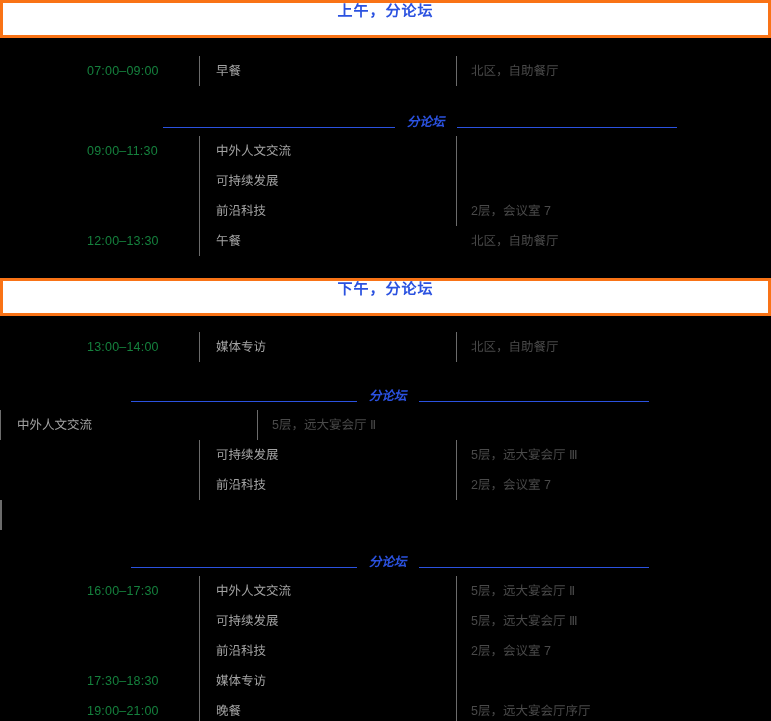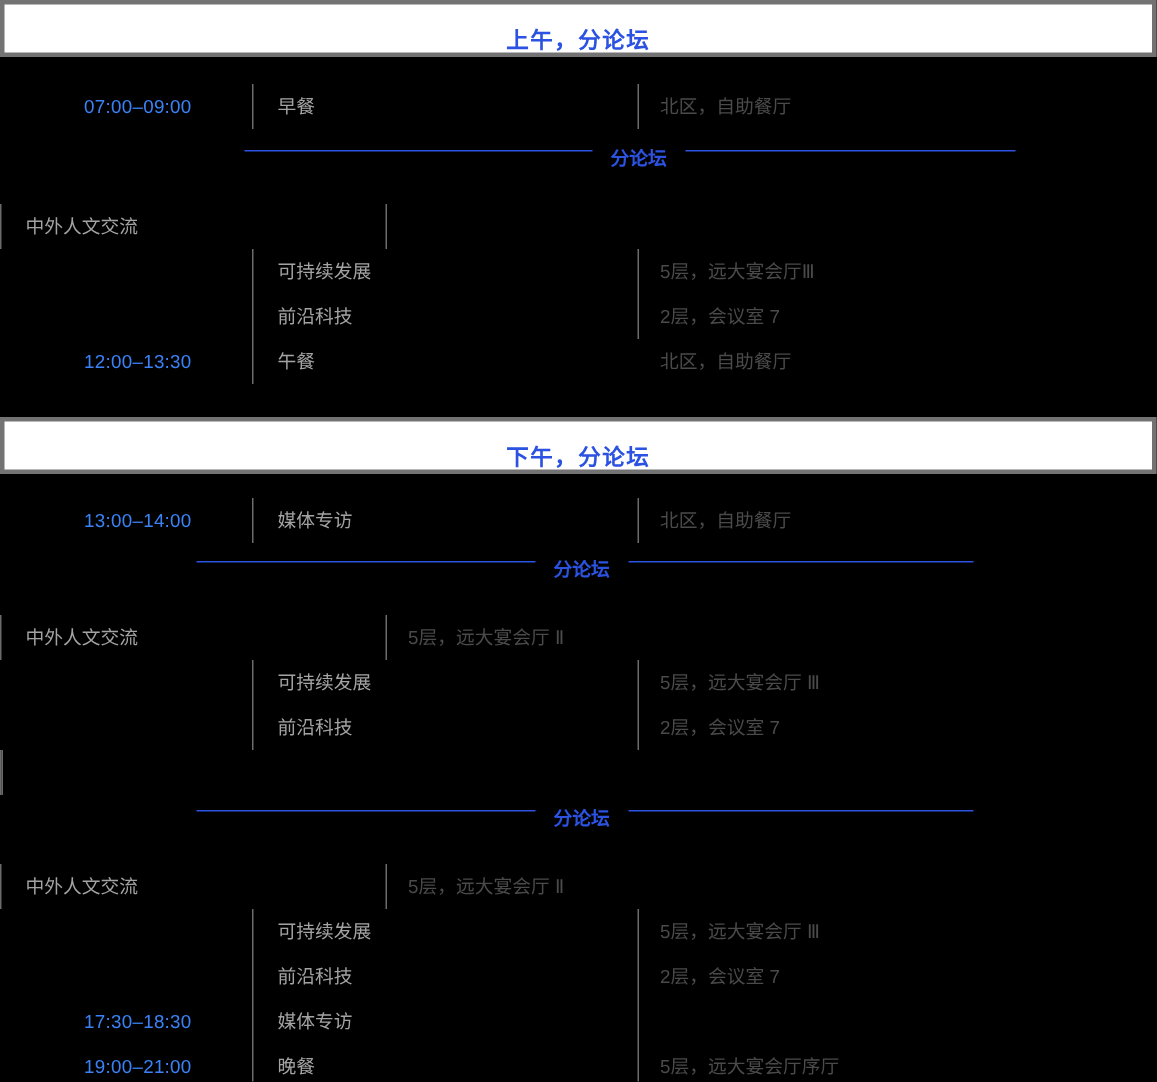--- a/index.html
+++ b/index.html
@@ -21,23 +21,23 @@
     width: 771px;
     position: relative;
   }
 
   
   .section-header {
     box-sizing: border-box;
     width: 771px;
     height: 38px;
     background: #ffffff;
-    border: 3px solid #737373;
+    border: 3px solid #f97316;
     display: flex;
-    align-items: flex-end;
+    align-items: flex-start;
     justify-content: center;
   }
   .section-header .section-title {
     color: #2b52e0;
     font-size: 15px;
     font-weight: bold;
     letter-spacing: 1px;
     line-height: 1;
   }
 
@@ -49,23 +49,23 @@
 
   
   .row {
     position: relative;
     display: flex;
     align-items: flex-start;
     height: 30px;
   }
   .row .time {
     width: 112px;
-    margin-left: 56px;
-    font-size: 12.5px;
-    color: #3b82f6;
+    margin-left: 87px;
+    font-size: 12.5px;
+    color: #15803d;
     line-height: 30px;
     white-space: nowrap;
     letter-spacing: 0.2px;
   }
   .row .rule-left {
     width: 1px;
     align-self: stretch;
     background: #6b6b6b;
     flex: 0 0 1px;
   }
@@ -92,21 +92,22 @@
     color: #4a4a4a;
     line-height: 30px;
     white-space: nowrap;
   }
 
   
   .forum-divider {
     position: relative;
     height: 28px;
     display: flex;
-    align-items: flex-start;
+    align-items: flex-end;
+    font-style: italic;
   }
   .forum-divider .rule {
     height: 1px;
     background: #2b52e0;
   }
   .forum-divider .forum-label {
     color: #2b52e0;
     font-size: 12.5px;
     font-weight: bold;
     white-space: nowrap;
@@ -147,30 +148,30 @@
 
     <div class="forum-divider" style="padding-left:163px;">
       <span class="rule" style="width:232px;"></span>
       <span class="forum-label">分论坛</span>
       <span class="rule" style="width:220px;"></span>
     </div>
 
     <div class="spacer-8"></div>
 
     <div class="row">
+      <span class="time">09:00–11:30</span>
       <span class="rule-left"></span>
       <span class="title">中外人文交流</span>
       <span class="rule-right"></span>
     </div>
     <div class="row">
       <span class="time"></span>
       <span class="rule-left"></span>
       <span class="title">可持续发展</span>
       <span class="rule-right"></span>
-      <span class="venue">5层，远大宴会厅Ⅲ</span>
     </div>
     <div class="row">
       <span class="time"></span>
       <span class="rule-left"></span>
       <span class="title">前沿科技</span>
       <span class="rule-right"></span>
       <span class="venue">2层，会议室 7</span>
     </div>
     <div class="row">
       <span class="time">12:00–13:30</span>
@@ -239,20 +240,21 @@
 
     <div class="forum-divider" style="padding-left:131px;">
       <span class="rule" style="width:226px;"></span>
       <span class="forum-label">分论坛</span>
       <span class="rule" style="width:230px;"></span>
     </div>
 
     <div class="spacer-8"></div>
 
     <div class="row">
+      <span class="time">16:00–17:30</span>
       <span class="rule-left"></span>
       <span class="title">中外人文交流</span>
       <span class="rule-right"></span>
       <span class="venue">5层，远大宴会厅 Ⅱ</span>
     </div>
     <div class="row">
       <span class="time"></span>
       <span class="rule-left"></span>
       <span class="title">可持续发展</span>
       <span class="rule-right"></span>

